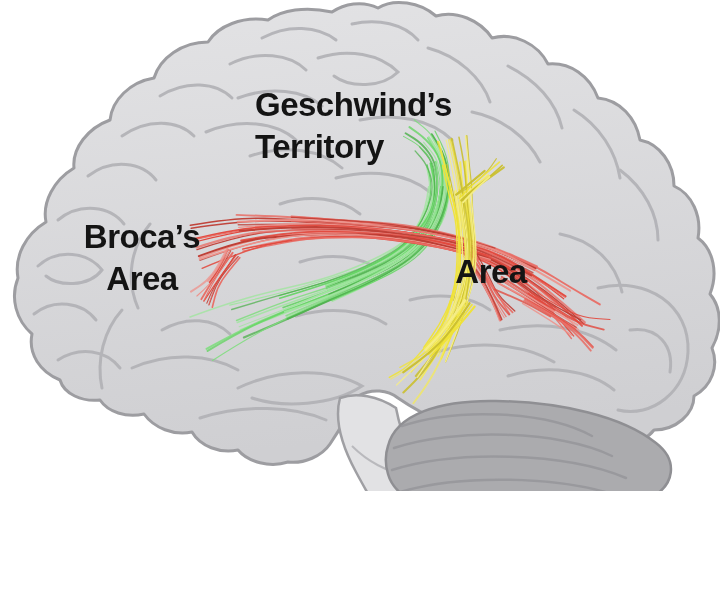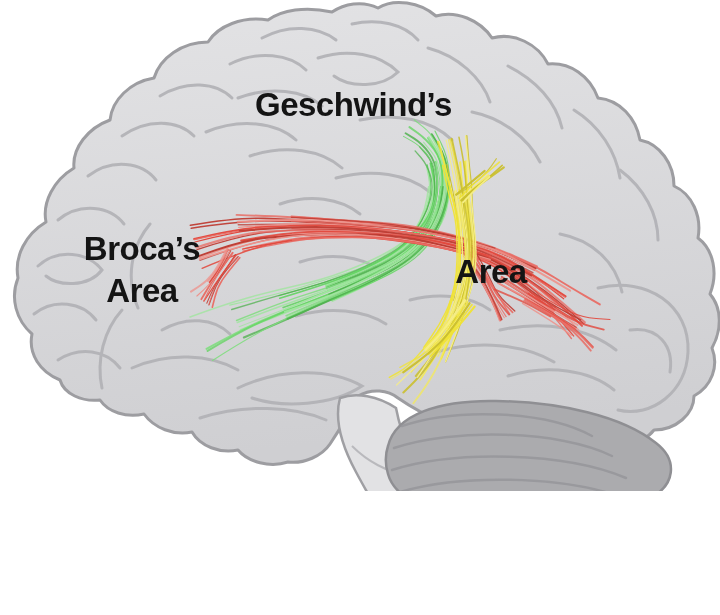--- a/index.html
+++ b/index.html
@@ -258,23 +258,24 @@
           <path d="M 466.2 300.8 Q 447.3 328.6 436.8 339.8 L 426.2 351.0" fill="none" stroke="rgb(243,233,93)" stroke-width="1.16" stroke-linecap="round" opacity="0.99"></path>
           <path d="M 465.3 300.2 Q 446.2 327.7 435.8 338.9 L 425.4 350.1" fill="none" stroke="rgb(246,238,134)" stroke-width="1.88" stroke-linecap="round" opacity="0.98"></path>
           <path d="M 464.4 299.5 Q 445.5 327.1 435.2 338.3 L 424.9 349.4" fill="none" stroke="rgb(246,238,134)" stroke-width="1.12" stroke-linecap="round" opacity="0.98"></path>
           <path d="M 461.6 297.7 Q 445.5 327.1 434.8 337.8 L 424.2 348.5" fill="none" stroke="rgb(243,233,93)" stroke-width="1.36" stroke-linecap="round" opacity="0.78"></path>
         </g>
       </g>
   </svg>
 
   <div class="label" style="left:255px;top:84px;text-align:left;">
     <span>Geschwind’s</span>
+    <span>Territory</span>
   </div>
 
-  <div class="label centered" style="left:42px;top:216px;width:200px;margin-top:12px;">
+  <div class="label centered" style="left:42px;top:216px;width:200px;">
     <span>Broca’s</span>
     <span>Area</span>
   </div>
 
   <div class="label centered" style="left:341px;top:251px;width:300px;">
     <span>Area</span>
   </div>
 </div>
 
 </body></html>

